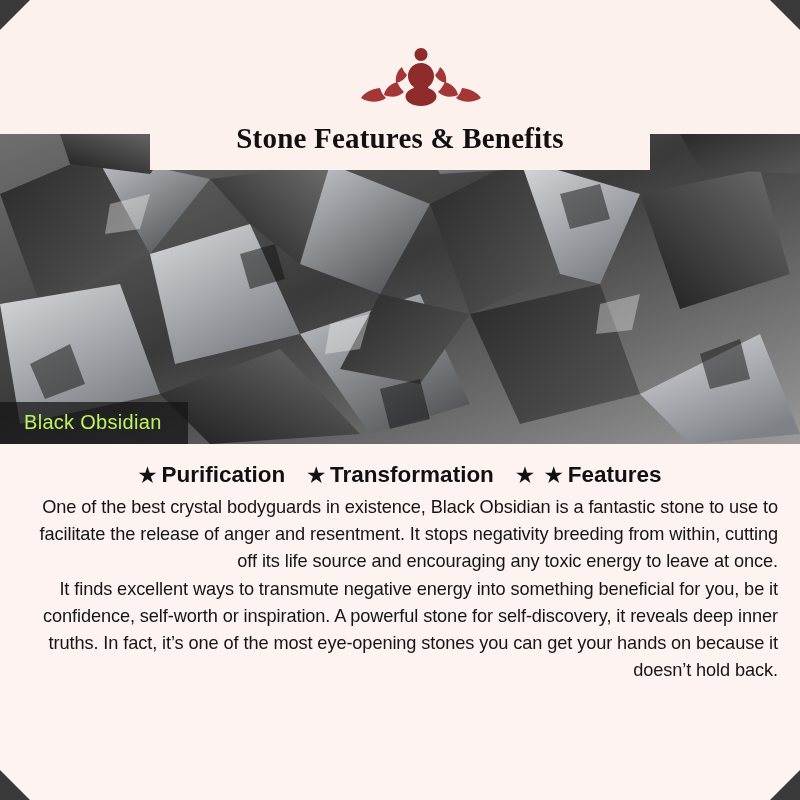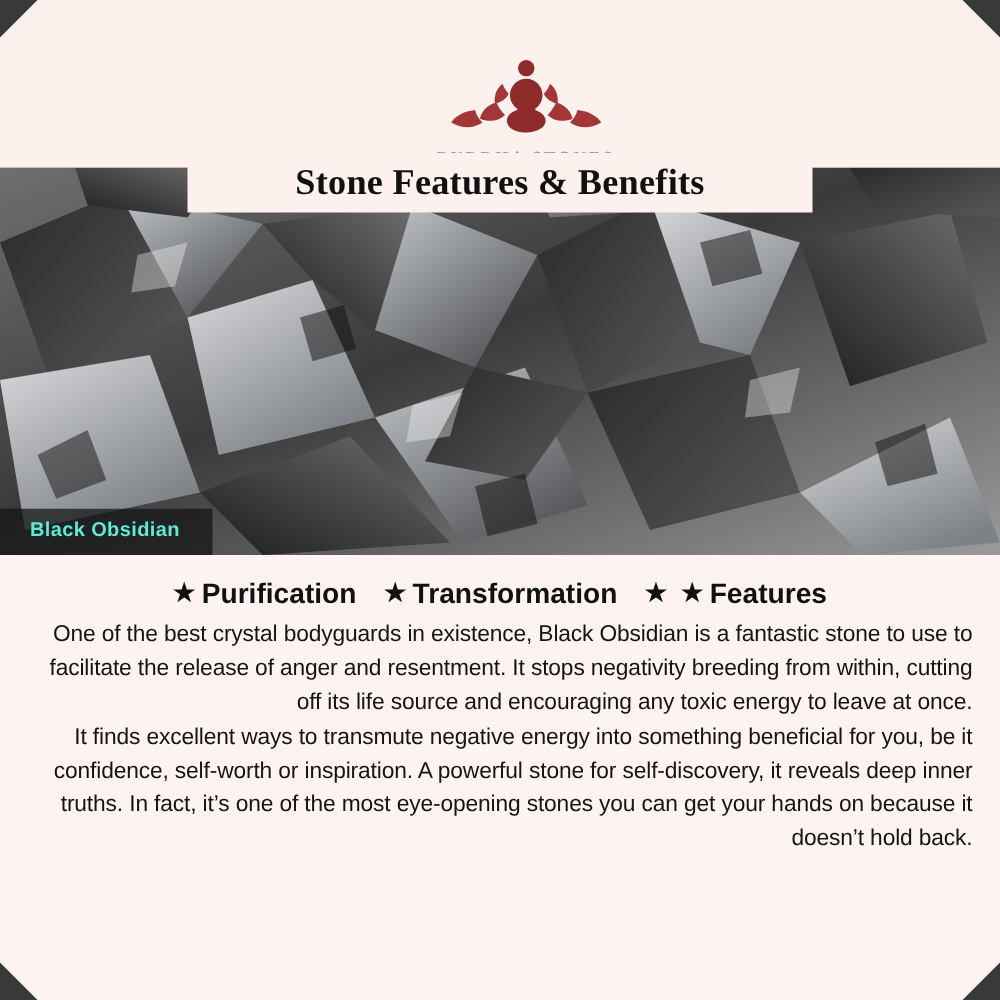--- a/index.html
+++ b/index.html
@@ -85,21 +85,21 @@
   }
 
   .title-band {
     position: absolute;
     left: 150px;
     right: 150px;
     top: 122px;
     height: 48px;
     background: #fdf1ee;
     display: flex;
-    align-items: center;
+    align-items: flex-start;
     justify-content: center;
     z-index: 5;
   }
   .title-band h1 {
     margin: 0;
     font-size: 29px;
     font-weight: bold;
     color: #111111;
     font-family: "Liberation Serif", serif;
     letter-spacing: 0.2px;
@@ -117,23 +117,23 @@
   .photo svg {
     display: block;
     width: 800px;
     height: 310px;
   }
   .stone-label {
     position: absolute;
     left: 0;
     bottom: 0;
     background: rgba(20,20,20,0.72);
-    color: #5eead4;
-    font-size: 16px;
-    font-weight: bold;
+    color: #bef264;
+    font-size: 20px;
+    font-weight: normal;
     padding: 9px 26px 10px 24px;
     letter-spacing: 0.3px;
   }
 
   
   .content {
     position: relative;
     background: #fdf3f0;
     padding: 14px 22px 0 22px;
     box-sizing: border-box;

